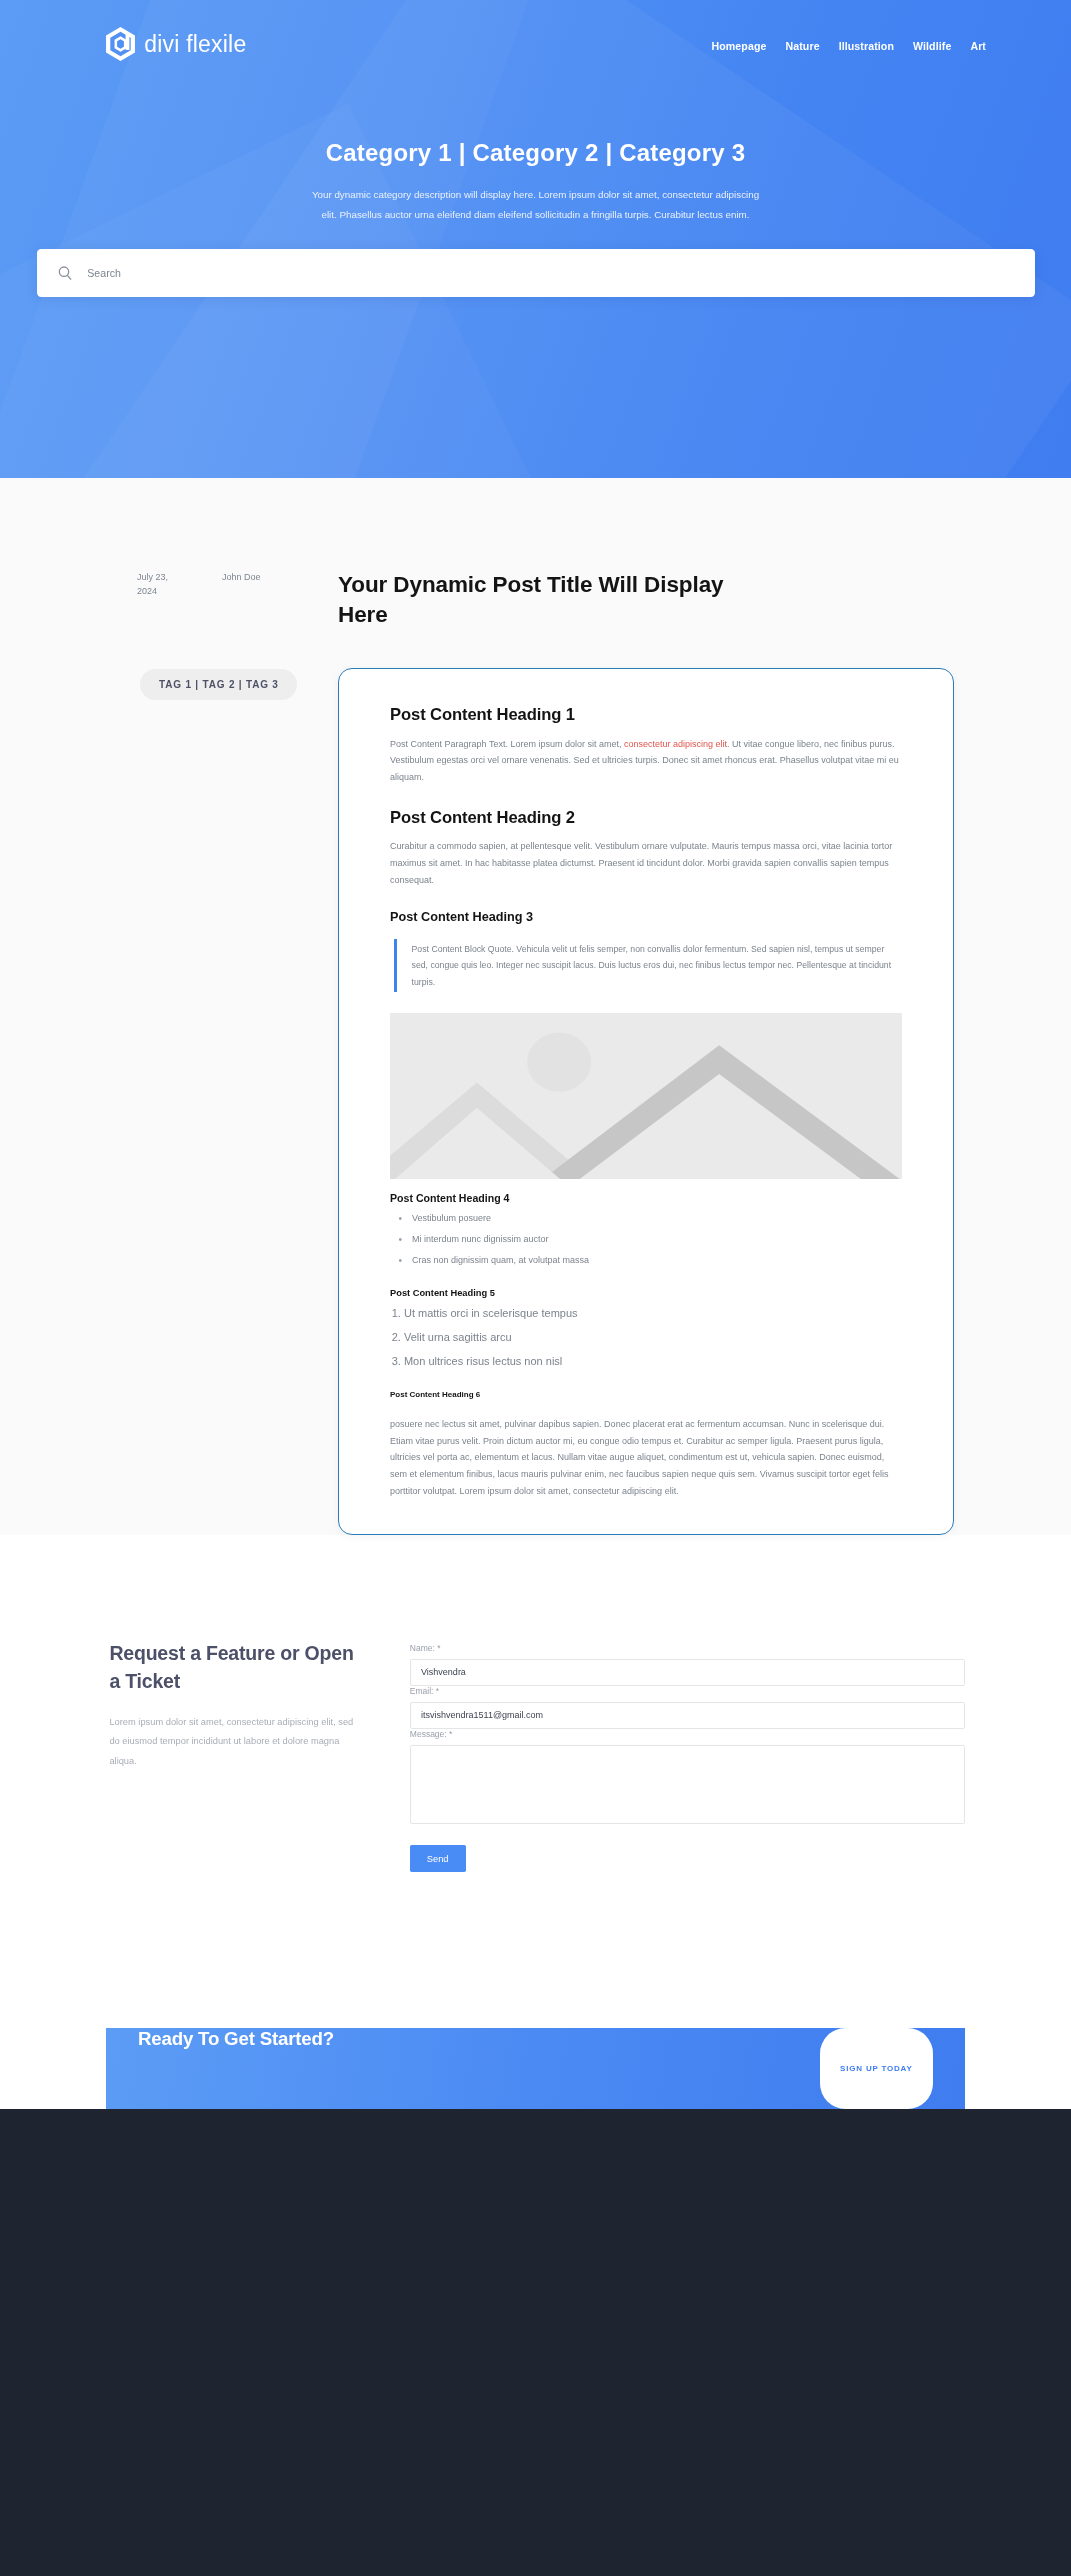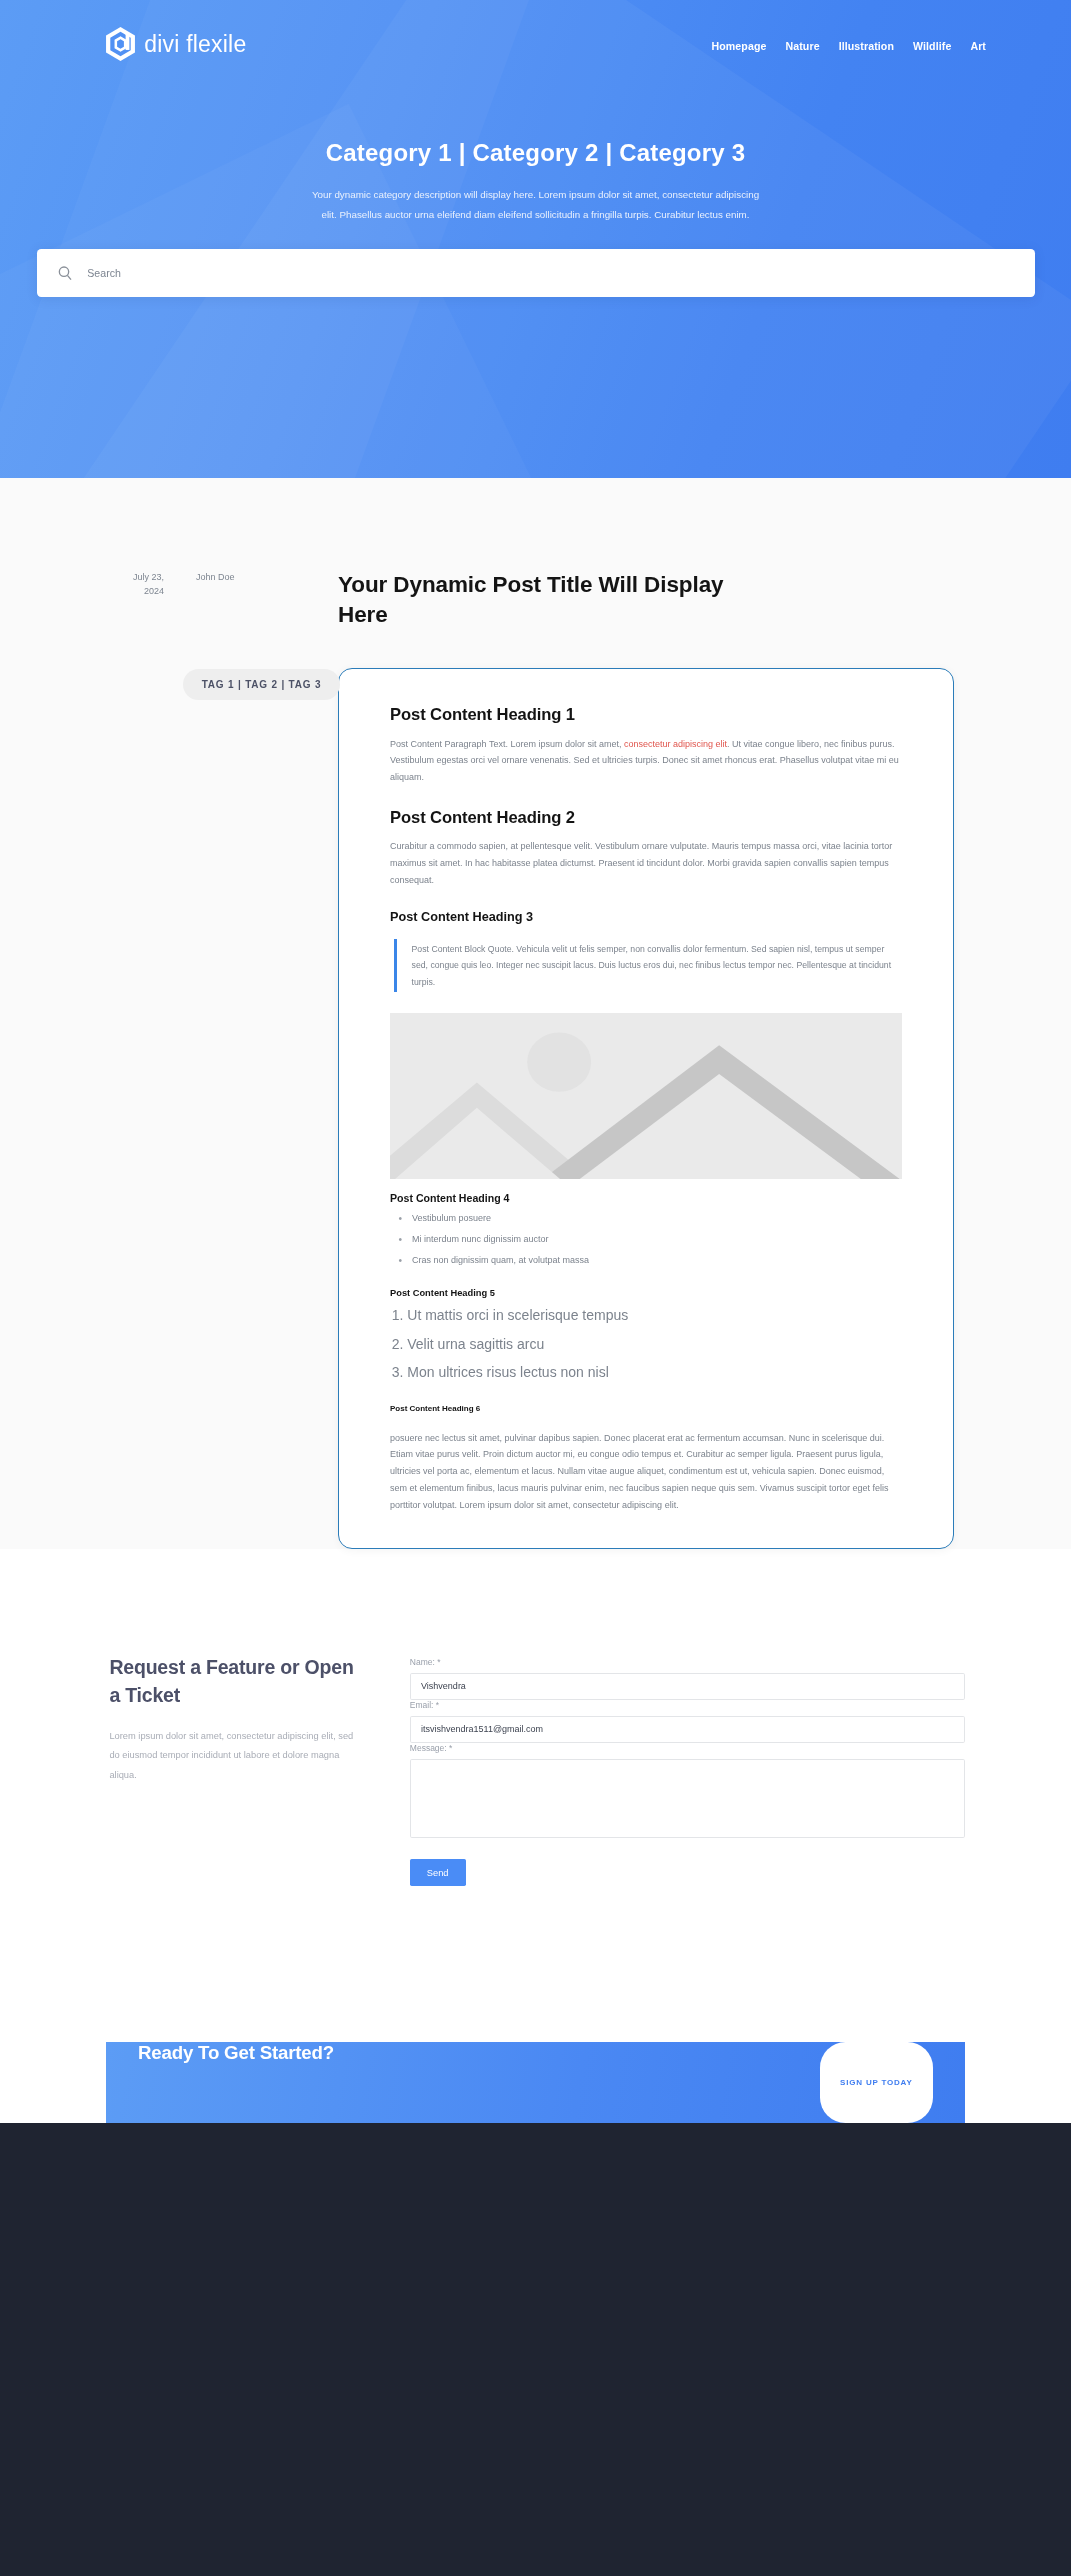--- a/index.html
+++ b/index.html
@@ -84,23 +84,22 @@
   
   .post-section {
     width: 1071px; background: #fafafa;
     padding: 92px 0 0 0;
     position: relative;
   }
   .post-grid {
     width: 859px; margin: 0 auto; position: relative;
   }
   .post-meta {
-    position: absolute; left: 5px; top: 0;
+    position: absolute; left: 31px; top: 0;
     width: 229px;
-    text-align: right;
   }
   .meta-row { display: flex; gap: 32px; }
   .meta-date, .meta-author {
     font-size: 9px; color: #7d8590; line-height: 1.6;
   }
   .meta-date { width: 53px; }
   .tagpill {
     margin-top: 70px; margin-left: 3.4px;
     display: inline-block;
     background: #eeeeee; color: #4c5166;
@@ -163,21 +162,21 @@
   .post-card ul li {
     font-size: 9px; line-height: 1.55; color: #7c838d;
     position: relative; padding-left: 14.4px; margin-bottom: 6.8px;
   }
   .post-card ul li::before {
     content: "•"; position: absolute; left: 0.8px; top: -0.8px;
     color: #9aa0a8; font-size: 10.2px;
   }
   .post-card ol { list-style: none; padding-left: 1.7px; counter-reset: olc; }
   .post-card ol li {
-    font-size: 14px; line-height: 1.55; color: #7c838d;
+    font-size: 11px; line-height: 1.55; color: #7c838d;
     counter-increment: olc; margin-bottom: 6.8px;
   }
   .post-card ol li::before { content: counter(olc) ". "; }
 
   
   .form-section {
     width: 1071px; background: #ffffff;
     padding: 95px 0 92px 0;
   }
   .form-grid {

